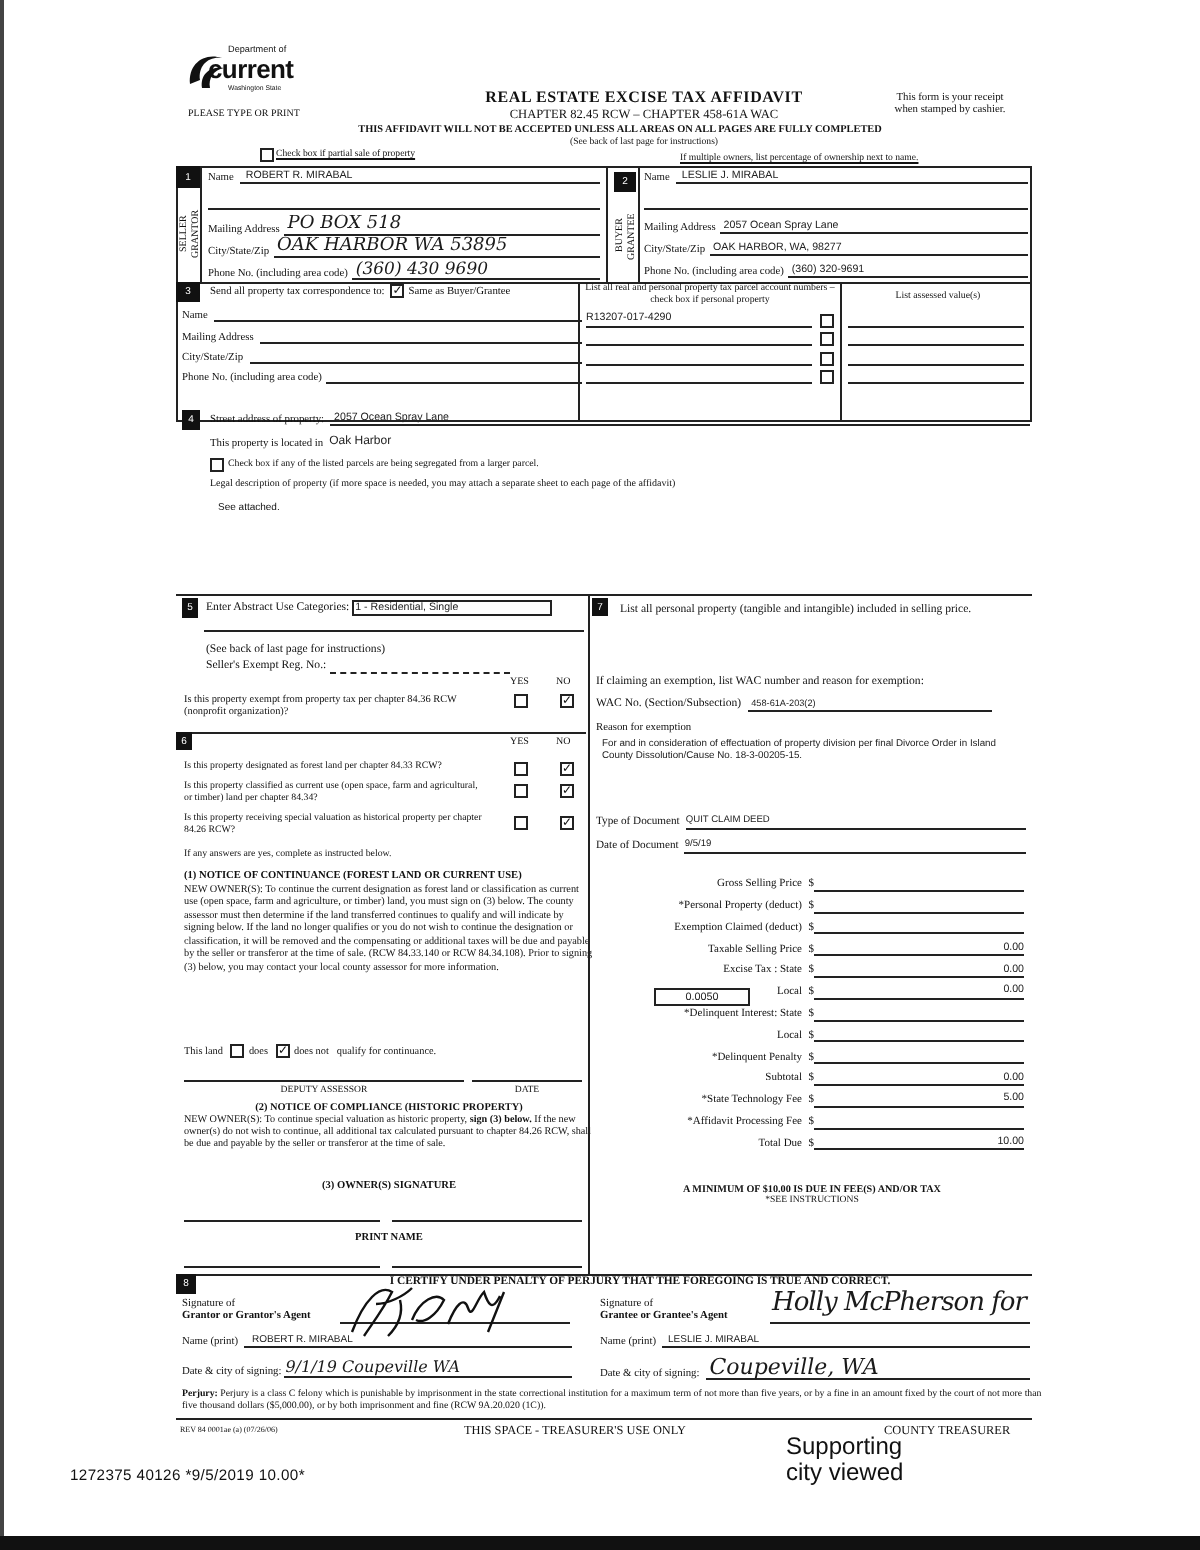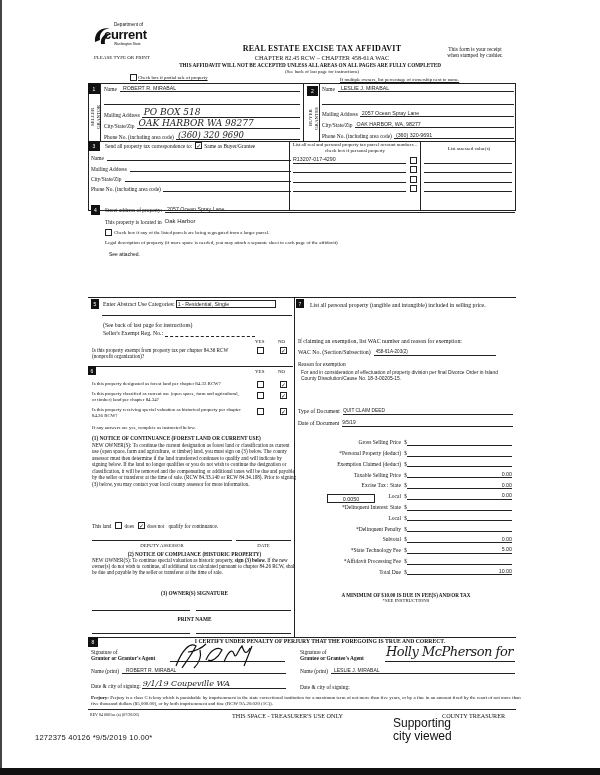--- a/index.html
+++ b/index.html
@@ -64,25 +64,25 @@
   <span class="lbl">Name</span>
   <span class="line typed" style="flex:1;margin-left:3px;padding-left:3px;">ROBERT R. MIRABAL</span>
 </div>
 <div class="abs line" style="left:104px;top:104px;width:196px;"></div>
 <div class="abs row" style="left:104px;top:107px;width:196px;height:11px;">
   <span class="lbl">Mailing Address</span>
   <span class="line hand" style="flex:1;margin-left:2px;padding-left:2px;font-size:9px;line-height:1;">PO BOX 518</span>
 </div>
 <div class="abs row" style="left:104px;top:118px;width:196px;height:11px;">
   <span class="lbl">City/State/Zip</span>
-  <span class="line hand" style="flex:1;margin-left:2px;padding-left:2px;font-size:9px;line-height:1;white-space:nowrap;">OAK HARBOR WA 98277</span>
+  <span class="line hand" style="flex:1;margin-left:2px;padding-left:2px;font-size:9px;line-height:1;white-space:nowrap;">OAK HARBOR WA 53895</span>
 </div>
 <div class="abs row" style="left:104px;top:129px;width:196px;height:11px;">
   <span class="lbl">Phone No. (including area code)</span>
-  <span class="line hand" style="flex:1;margin-left:2px;padding-left:2px;font-size:8.5px;line-height:1;">(360) 320 9690</span>
+  <span class="line hand" style="flex:1;margin-left:2px;padding-left:2px;font-size:8.5px;line-height:1;">(360) 430 9690</span>
 </div>
 
 <div class="abs blk" style="left:307px;top:86px;width:11px;height:10px;">2</div>
 <div class="abs vert" style="left:308px;top:100px;width:10px;height:36px;">BUYER GRANTEE</div>
 <div class="abs" style="left:319px;top:83px;width:0;height:58px;border-left:0.7px solid #222;"></div>
 <div class="abs row" style="left:322px;top:85px;width:192px;">
   <span class="lbl">Name</span>
   <span class="line typed" style="flex:1;margin-left:3px;padding-left:3px;">LESLIE J. MIRABAL</span>
 </div>
 <div class="abs line" style="left:322px;top:104px;width:192px;"></div>
@@ -348,20 +348,21 @@
 <div class="abs" style="left:300px;top:649px;font-size:5.4px;">Signature of</div>
 <div class="abs b" style="left:300px;top:655px;font-size:5.4px;">Grantee or Grantee's Agent</div>
 <div class="abs line" style="left:385px;top:661px;width:130px;"></div>
 <div class="abs hand" style="left:386px;top:645px;font-size:13px;line-height:1;white-space:nowrap;letter-spacing:-0.5px;">Holly McPherson for</div>
 <div class="abs row" style="left:300px;top:667px;width:215px;">
   <span class="lbl" style="font-size:5.4px;">Name (print)</span>
   <span class="line typed" style="flex:1;margin-left:3px;padding-left:3px;font-size:5px;">LESLIE J. MIRABAL</span>
 </div>
 <div class="abs row" style="left:300px;top:679px;width:215px;height:11px;">
   <span class="lbl" style="font-size:5.4px;">Date &amp; city of signing:</span>
+  <span class="line hand" style="flex:1;margin-left:3px;padding-left:2px;font-size:11px;line-height:1;">Coupeville, WA</span>
 </div>
 
 <div class="abs" style="left:91px;top:695px;width:430px;font-size:4.9px;line-height:1.25;"><span class="b">Perjury:</span><span> Perjury is a class C felony which is punishable by imprisonment in the state correctional institution for a maximum term of not more than five years, or by a fine in an amount fixed by the court of not more than five thousand dollars ($5,000.00), or by both imprisonment and fine (RCW 9A.20.020 (1C)).</span></div>
 <div class="abs" style="left:88px;top:709px;width:428px;border-top:0.7px solid #222;"></div>
 
 <div class="abs" style="left:90px;top:713px;font-size:4px;">REV 84 0001ae (a) (07/26/06)</div>
 <div class="abs" style="left:232px;top:712px;font-size:6.2px;">THIS SPACE - TREASURER'S USE ONLY</div>
 <div class="abs" style="left:442px;top:712px;font-size:6.2px;">COUNTY TREASURER</div>
 <div class="abs sans" style="left:393px;top:717px;font-size:12px;line-height:1.1;">
   <div>Supporting</div>

